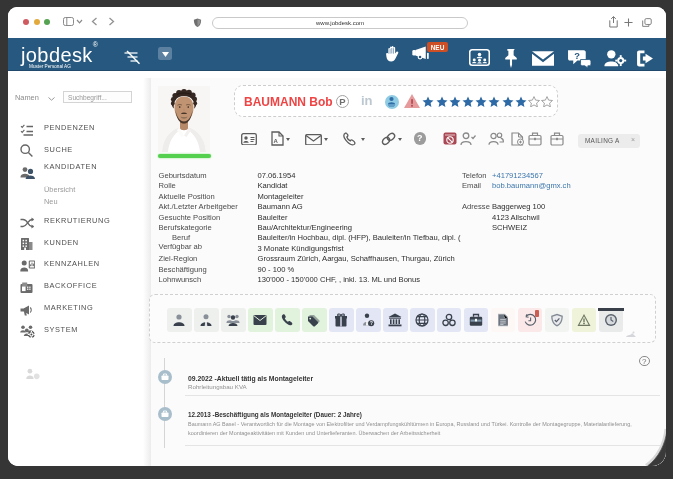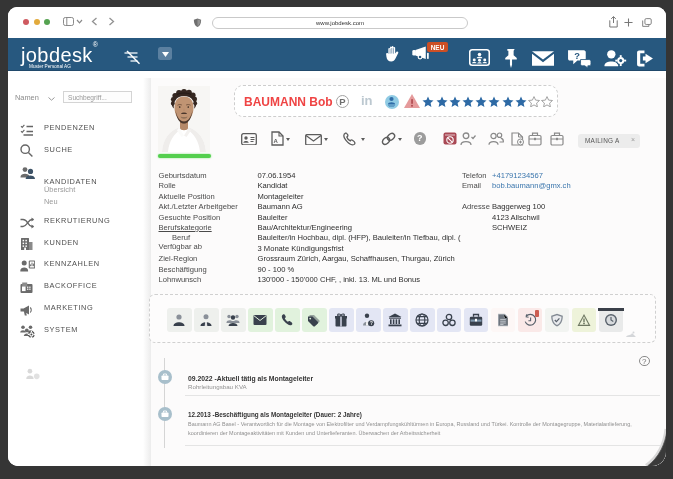--- a/index.html
+++ b/index.html
@@ -176,21 +176,21 @@
       <div class="abs" style="left:12px;top:87px;width:16px;height:13px;"><svg width="15" height="12" viewBox="0 0 15 12">
             <g fill="#6b6b6b">
               <circle cx="5" cy="2.6" r="2.4"></circle>
               <path d="M0.5 9.8 C0.5 5.6 9.5 5.6 9.5 9.8 L9.5 10.4 L0.5 10.4 Z"></path>
             </g>
             <g fill="#3d5266">
               <circle cx="10.5" cy="4.4" r="2.6"></circle>
               <path d="M5.6 12 C5.6 7.4 15 7.4 15 12 Z"></path>
             </g>
           </svg></div>
-      <div class="mi" style="left:36px;top:99px;">KANDIDATEN</div>
+      <div class="mi" style="left:36px;top:84px;">KANDIDATEN</div>
       <div class="sub" style="top:106.8px;">Übersicht</div>
       <div class="sub" style="top:118.8px;">Neu</div>
       <div class="abs" style="left:12px;top:136.5px;width:16px;height:13px;"><svg width="15" height="12" viewBox="0 0 15 12" fill="none" stroke="#666" stroke-width="1.3">
             <path d="M0.5 2.5 L3 2.5 C8 2.5 8 9.5 12 9.5 L13.5 9.5"></path>
             <path d="M0.5 9.5 L3 9.5 C5 9.5 6 8 7.5 6 C9 4 10 2.5 12 2.5 L13.5 2.5"></path>
             <path d="M11.5 0.5 L14 2.5 L11.5 4.5" fill="#666" stroke="none"></path>
             <path d="M11.5 7.5 L14 9.5 L11.5 11.5" fill="#666" stroke="none"></path>
           </svg></div>
       <div class="mi" style="left:36px;top:138.3px;">REKRUTIERUNG</div>
       <div class="abs" style="left:12px;top:158px;width:16px;height:13px;"><svg width="13" height="13" viewBox="0 0 13 13">
@@ -436,21 +436,21 @@
       <div class="lbl" style="left:7.5px;top:92.9px;">Geburtsdatum</div>
       <div class="val" style="left:106.5px;top:92.9px;">07.06.1954</div>
       <div class="lbl" style="left:7.5px;top:103.3px;">Rolle</div>
       <div class="val" style="left:106.5px;top:103.3px;">Kandidat</div>
       <div class="lbl" style="left:7.5px;top:113.7px;">Aktuelle Position</div>
       <div class="val" style="left:106.5px;top:113.7px;">Montageleiter</div>
       <div class="lbl" style="left:7.5px;top:124.1px;">Akt./Letzter Arbeitgeber</div>
       <div class="val" style="left:106.5px;top:124.1px;">Baumann AG</div>
       <div class="lbl" style="left:7.5px;top:134.5px;">Gesuchte Position</div>
       <div class="val" style="left:106.5px;top:134.5px;">Bauleiter</div>
-      <div class="lbl" style="left:7.5px;top:144.9px;text-decoration:underline;">Berufskategorie</div>
+      <div class="lbl" style="left:7.5px;top:144.9px;">Berufskategorie</div>
       <div class="val" style="left:106.5px;top:144.9px;">Bau/Architektur/Engineering</div>
       <div class="lbl" style="left:21px;top:155.3px;">Beruf</div>
       <div class="val" style="left:106.5px;top:155.3px;">Bauleiter/in Hochbau, dipl. (HFP), Bauleiter/in Tiefbau, dipl. (</div>
       <div class="lbl" style="left:7.5px;top:164px;">Verfügbar ab</div>
       <div class="val" style="left:106.5px;top:165.7px;">3 Monate Kündigungsfrist</div>
       <div class="lbl" style="left:7.5px;top:176.1px;">Ziel-Region</div>
       <div class="val" style="left:106.5px;top:176.1px;">Grossraum Zürich, Aargau, Schaffhausen, Thurgau, Zürich</div>
       <div class="lbl" style="left:7.5px;top:186.5px;">Beschäftigung</div>
       <div class="val" style="left:106.5px;top:186.5px;">90 - 100 %</div>
       <div class="lbl" style="left:7.5px;top:196.9px;">Lohnwunsch</div>

